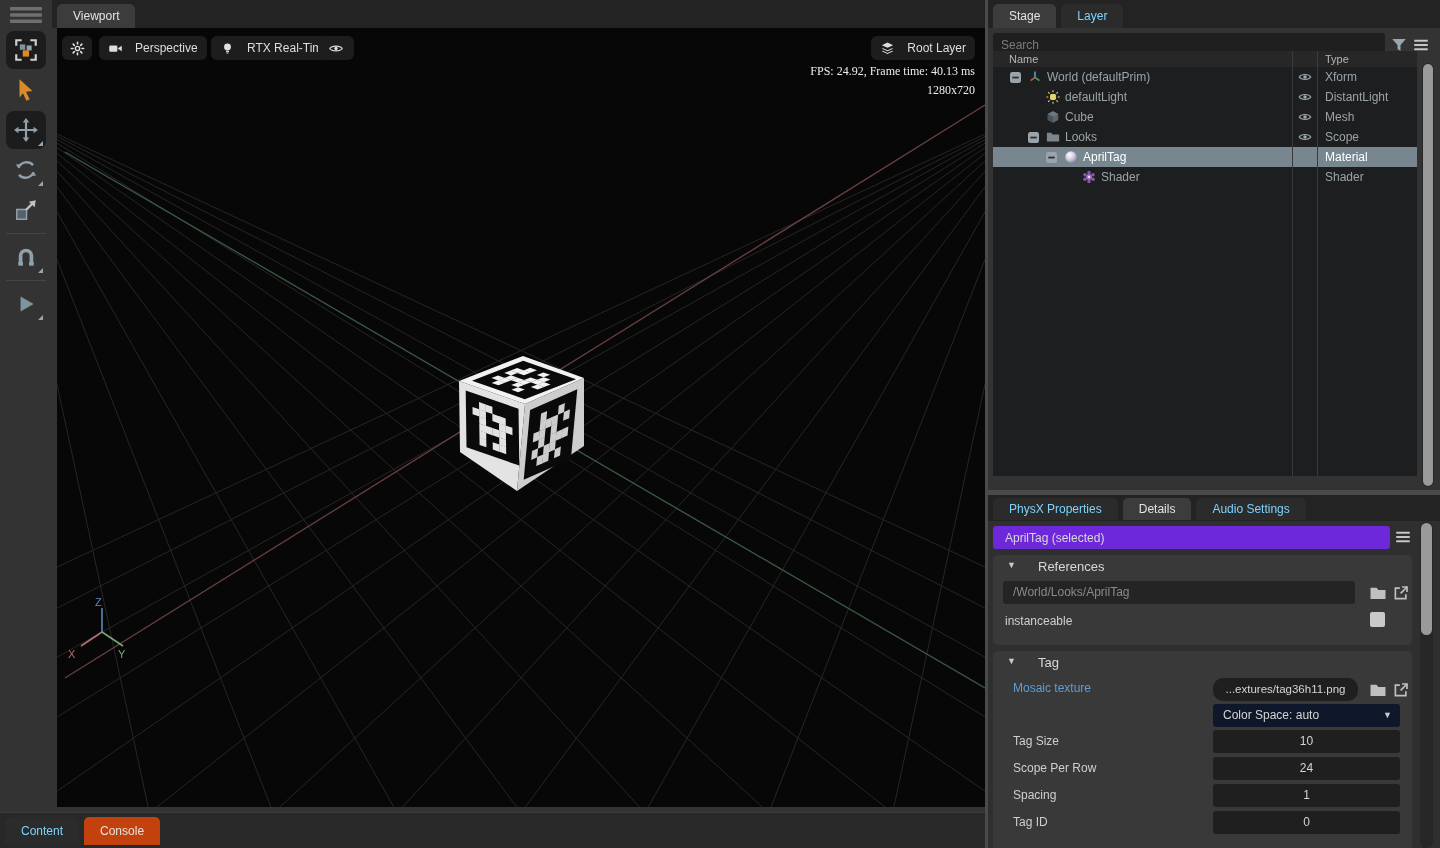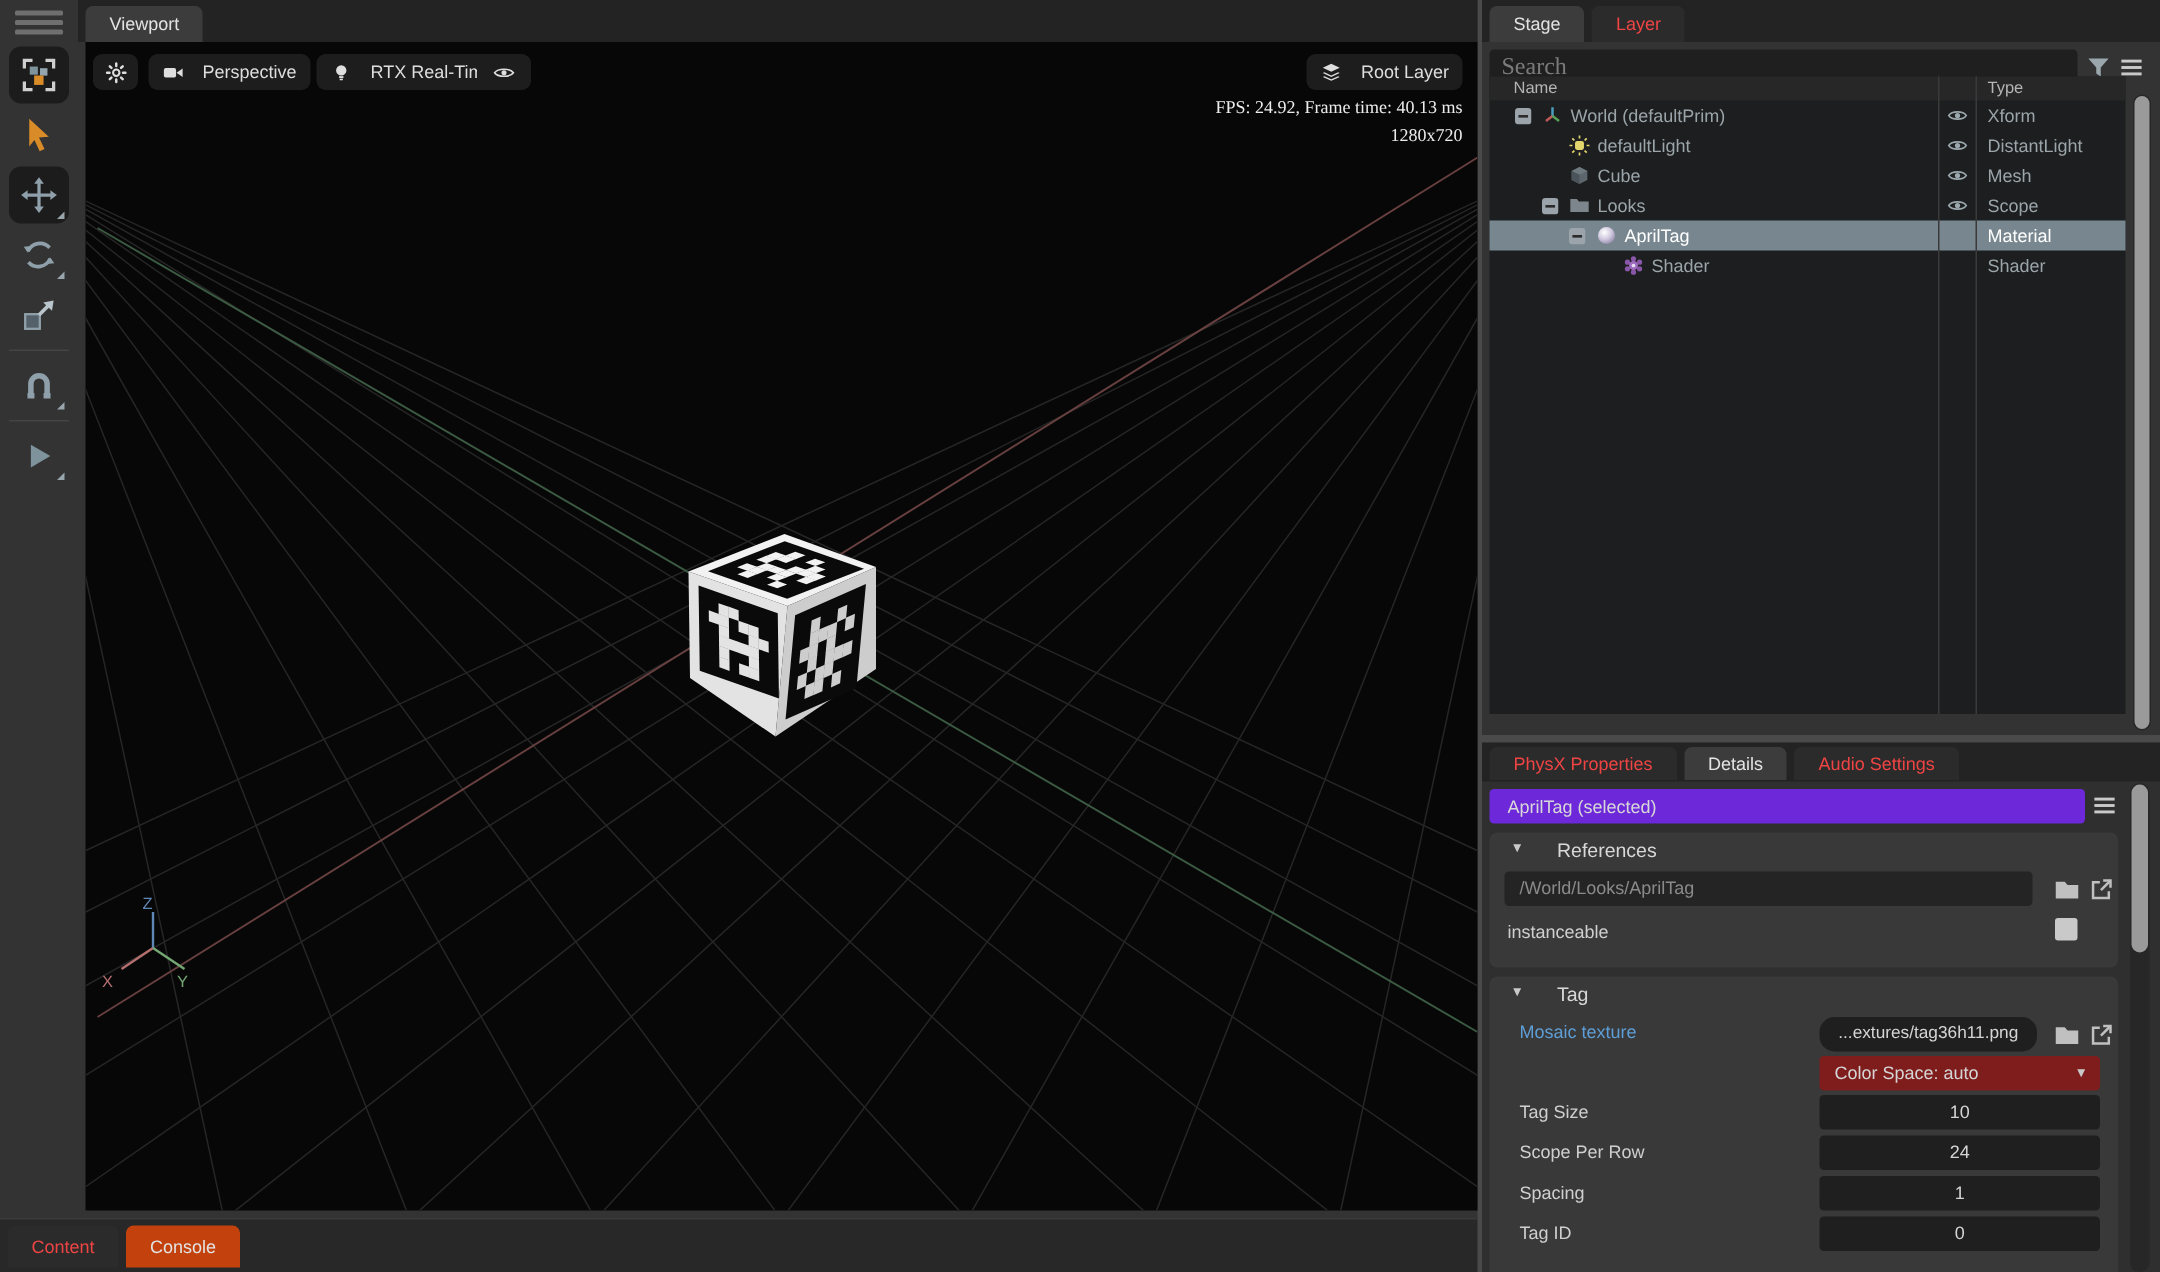--- a/index.html
+++ b/index.html
@@ -18,38 +18,38 @@
   .tool.menu .ticon{width:36px;height:20px}
   .tool.boxed::before{content:"";position:absolute;left:6px;top:1px;width:40px;height:38px;background:#1c1c1c;border-radius:8px;}
   .tool .ticon{position:relative;z-index:1}
   .tool.flyout::after{content:"";position:absolute;right:9px;bottom:4px;z-index:2;
     border-left:5px solid transparent;border-bottom:5px solid #98a5ad;}
   .tdivider{height:1px;background:#444;margin:3px 6px;}
   
   #viewport{position:absolute;left:52px;top:0;width:933px;height:812px;background:#333;}
   .tabstrip{position:absolute;left:0;top:0;right:0;height:28px;background:#232323;}
   .tab{position:relative;display:inline-flex;align-items:center;height:24px;margin-top:4px;margin-left:5px;
-    padding:0 16px;background:#2b2b2b;color:#ef4444;border-radius:5px 5px 0 0;font-size:12px;cursor:default;}
+    padding:0 16px;background:#2b2b2b;color:#7dd3fc;border-radius:5px 5px 0 0;font-size:12px;cursor:default;}
   .tab.active{background:#3c3c3c;color:#e3e3e3;}
   #vp-canvas{position:absolute;left:5px;top:28px;width:928px;height:779px;background:#070707;overflow:hidden;}
   #vp-svg{position:absolute;left:0;top:0;}
   .vpbtn{position:absolute;top:8px;height:24px;display:flex;align-items:center;gap:12px;
     background:#1d1d1d;border-radius:6px;padding:0 9px;color:#dedede;font-size:12px;}
   .vpbtn .bicon{width:15px;height:15px;display:block}
   .vpbtn .bicon svg{width:100%;height:100%}
   #vp-stats{position:absolute;right:10px;top:34px;text-align:right;color:#ececec;font-size:12px;line-height:19px;font-family:Liberation Serif, serif;}
   
   #bottom-bar{position:absolute;left:0;top:812px;width:985px;height:36px;background:#282828;border-top:1px solid #3a3a3a;box-sizing:border-box;}
   #bottom-bar .tab{height:28px;margin-top:4px;border-radius:5px 5px 0 0;}
   #bottom-bar .tab.active{background:#c2410c}
   
   #stage-panel{position:absolute;left:988px;top:0;width:452px;height:490px;background:#333;}
   #details-panel{position:absolute;left:988px;top:495px;width:452px;height:353px;background:#2f2f2f;overflow:hidden;}
   #stage-search{position:absolute;left:5px;top:33px;width:392px;height:24px;background:#1f1f1f;border:none;outline:none;
-    border-radius:3px;color:#cfcfcf;padding:0 8px;box-sizing:border-box;font-size:16px;font-family:Liberation Serif, serif;}
+    border-radius:3px;color:#cfcfcf;padding:0 8px;box-sizing:border-box;font-size:12px;font-family:Liberation Sans, sans-serif;}
   #stage-search::placeholder{color:#7b7b7b}
   .mini-btn{position:absolute;top:36px;width:18px;height:18px;}
   .mini-btn svg{width:100%;height:100%}
   #tree-wrap{position:absolute;left:5px;top:51px;width:424px;height:425px;background:#1c1e1f;}
   #tree-header{height:16px;background:#272727;display:flex;align-items:center;color:#b5b5b5;font-size:11px;}
   .col-name{flex:1;padding-left:16px;}
   .col-eye{width:25px;display:flex;justify-content:center;align-items:center}
   .col-type{width:100px;padding-left:8px;box-sizing:border-box}
   .vsep{position:absolute;top:0;width:1px;height:425px;background:#3a3a3a;z-index:5;pointer-events:none}
   .trow{height:20px;display:flex;align-items:center;color:#9aa4a9;font-size:12px;}
@@ -79,21 +79,21 @@
   .checkbox{position:absolute;left:377px;width:15px;height:15px;background:#c9c9c9;border-radius:2px;}
   .plabel{color:#cfcfcf;font-size:12px}
   .bluelabel{position:absolute;left:20px;font-size:12px}
   .vfield{position:absolute;left:220px;width:187px;height:23px;background:#1f1f1f;border-radius:3px;color:#d5d5d5;
     line-height:23px;text-align:center;font-size:12px}
   .prow{position:relative;height:27px}
   .prow .plabel{position:absolute;left:20px;top:4px}
   .prow .vfield{top:0}
   #mosaic-field{position:absolute;left:220px;top:27px;width:145px;height:23px;background:#1f1f1f;border-radius:10px;
     color:#d5d5d5;line-height:23px;text-align:center;font-size:11.5px;white-space:nowrap;overflow:hidden}
-  #colorspace{position:absolute;left:220px;top:53px;width:187px;height:23px;background:#7f1d1d;border-radius:3px;}
+  #colorspace{position:absolute;left:220px;top:53px;width:187px;height:23px;background:#0f172a;border-radius:3px;}
   #colorspace .cstext{position:absolute;left:10px;top:0;line-height:23px;color:#d5d5d5;font-size:12px}
   #colorspace .csarrow{position:absolute;right:8px;top:0;line-height:23px;color:#c9c9c9;font-size:9px}
   #details-scroll{position:absolute;left:432px;top:27px;width:13px;height:326px;background:#272727;border-radius:6px}
   #details-thumb{position:absolute;left:1px;top:1px;width:11px;height:112px;background:#9a9a9a;border-radius:6px}
 </style>
 </head>
 <body>
 
 <div id="left-toolbar">
     <div class="tool menu">

